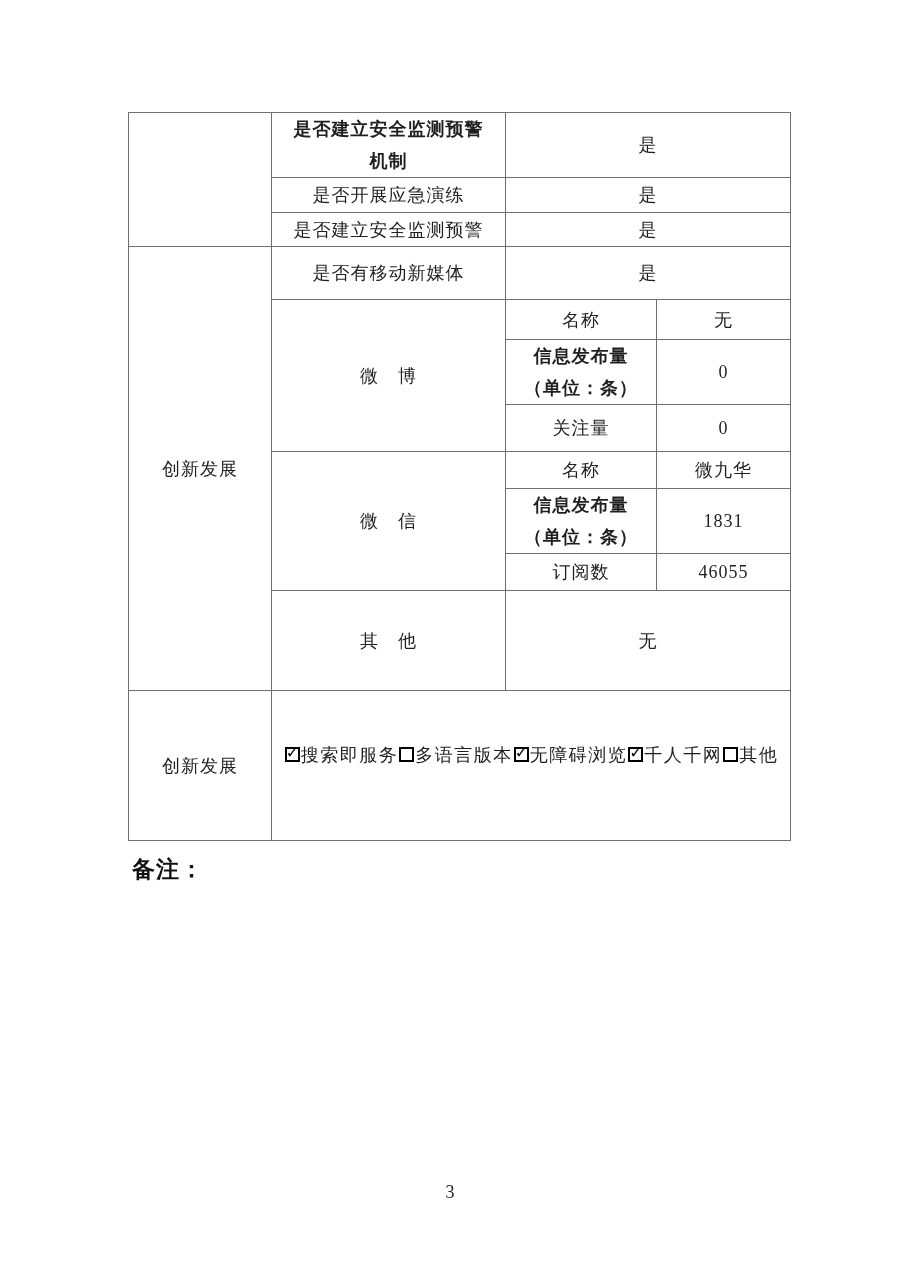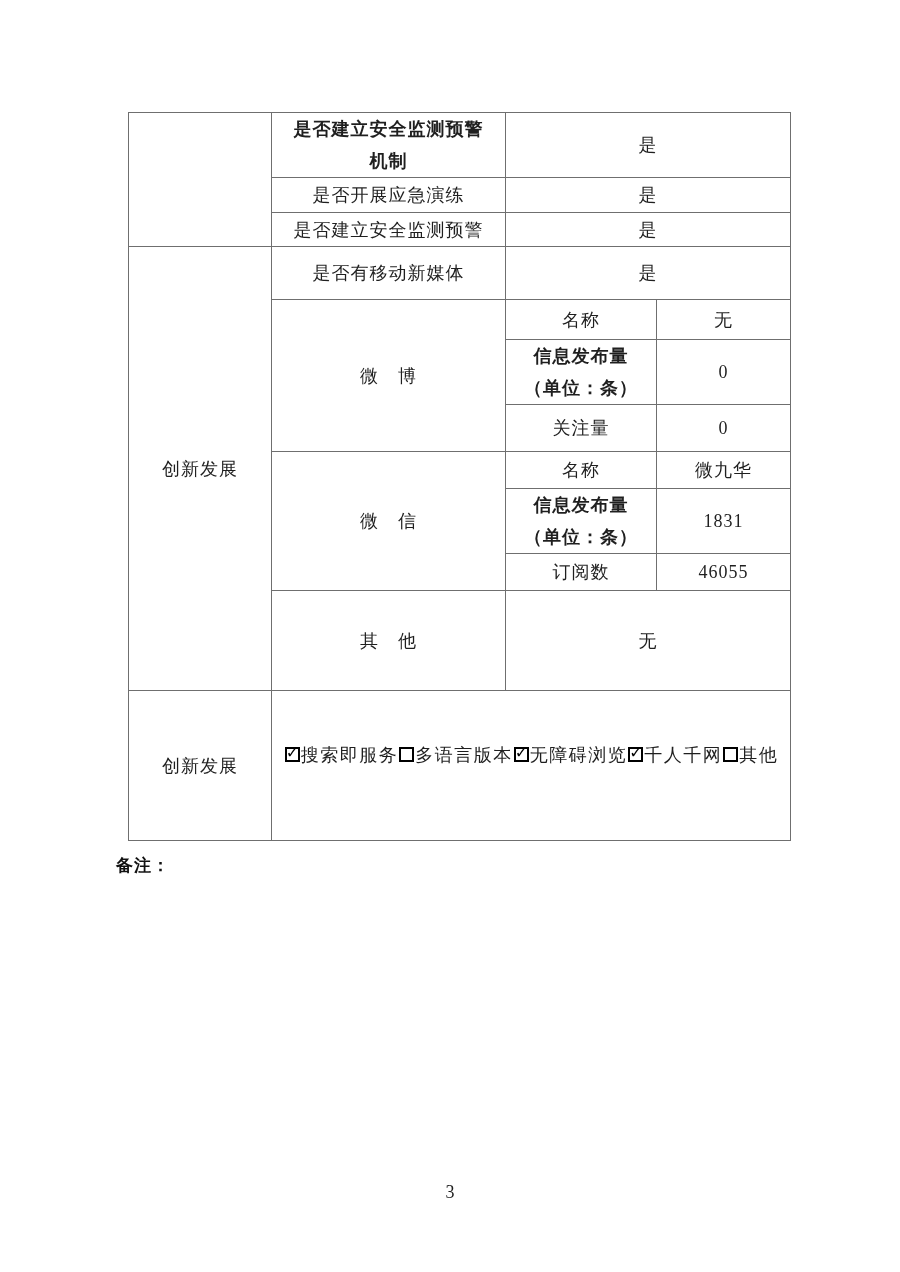--- a/index.html
+++ b/index.html
@@ -42,22 +42,22 @@
   .cb.checked::after {
     content:"✓";
     position:absolute;
     left:-1px; top:-6px;
     font-size:16px;
     font-weight:bold;
     color:#000;
     font-family:"DejaVu Sans",sans-serif;
   }
   .notes {
-    position:absolute; left:116px; top:854px;
-    font-size:17px; font-weight:bold;
+    position:absolute; left:132px; top:854px;
+    font-size:23px; font-weight:bold;
     letter-spacing:1px;
     font-family:"Liberation Sans","DejaVu Sans",sans-serif;
     color:#111;
   }
   .page-number {
     position:absolute; left:0; top:1182px;
     width:100%;
     text-align:center;
     font-size:18px;
     color:#1f1f1f;

